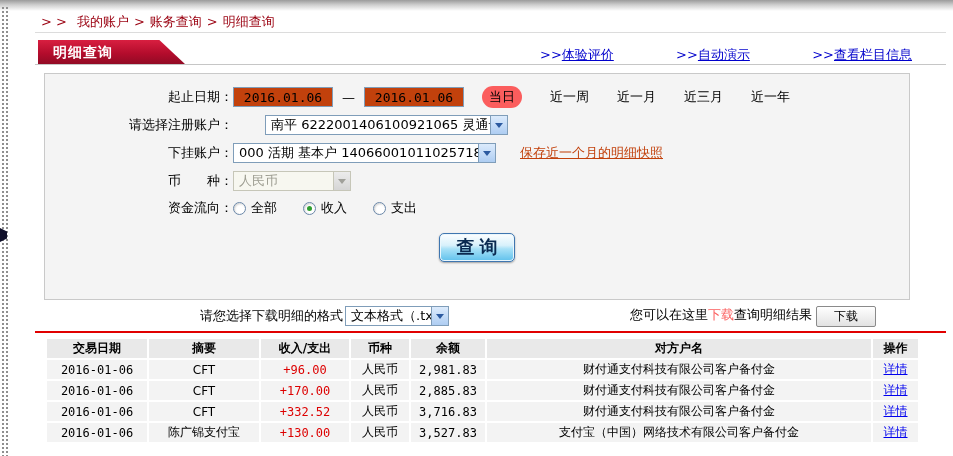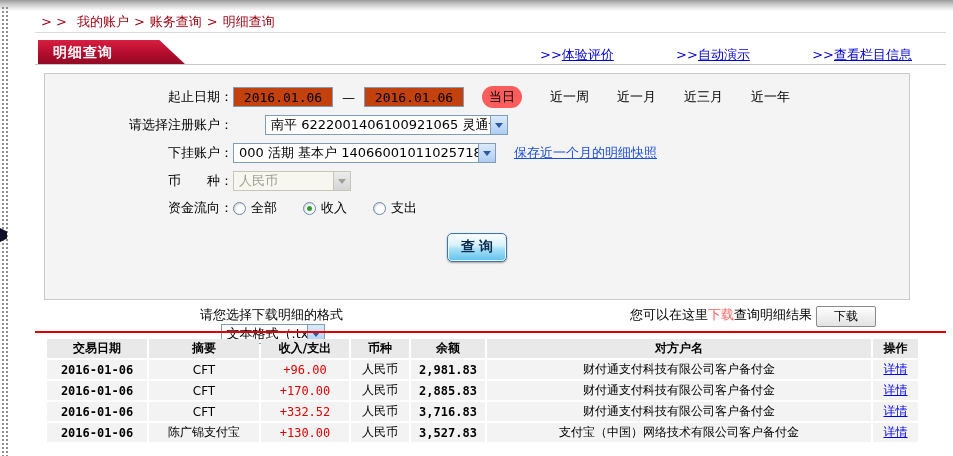--- a/index.html
+++ b/index.html
@@ -54,49 +54,49 @@
     background:linear-gradient(180deg,#dcebfc 0%,#aecdf2 100%);
     display:flex; align-items:center; justify-content:center; }
   .sel-arrow::after { content:""; border:4px solid transparent; border-top:5px solid #2c5aa0;
     margin-top:5px; }
   .w-acct { width:243px; } .w-sub { width:263px; } .w-cur { width:118px; } .w-fmt { width:104px; }
   .sel.disabled { background:#f7f7f0; border-color:#c6c6b8; color:#9c9c90; }
   .sel.disabled .sel-arrow { background:linear-gradient(180deg,#ececec,#d5d5d5);
     border-left-color:#c6c6b8; }
   .sel.disabled .sel-arrow::after { border-top-color:#a0a09a; }
 
-  .snap-link { margin-left:18px; color:#1d4ed8; }
+  .snap-link { margin-left:24px; color:#c2410c; }
 
   .radio-opt { display:flex; align-items:center; margin-right:26px; cursor:default; }
   .radio { width:13px; height:13px; border-radius:50%; background:#fff;
     border:1px solid #6a87a8; box-shadow:inset 1px 1px 2px rgba(0,0,0,.18);
     margin-right:5px; display:flex; align-items:center; justify-content:center; }
   .radio.on::after { content:""; width:5px; height:5px; border-radius:50%; background:#2f9e2f; }
 
-  .query-btn { width:60px; height:29px; border-radius:5px; border:1px solid #3f76b0;
+  .query-btn { width:76px; height:29px; border-radius:5px; border:1px solid #3f76b0;
     background:linear-gradient(180deg,#fdfeff 0%,#d8f1fb 42%,#a8e1f7 55%,#5fc1ec 100%);
     box-shadow:0 1px 2px rgba(0,0,0,.35), inset 0 0 0 1px #eaf7fd;
-    font-weight:bold; font-size:14px; color:#0a2a50; cursor:pointer; }
-
-  .dl-left { position:absolute; left:200px; top:306px; display:flex; align-items:center;flex-direction:column; }
+    font-weight:bold; font-size:18px; color:#0a2a50; cursor:pointer; }
+
+  .dl-left { position:absolute; left:200px; top:306px; display:flex; align-items:center; }
   .dl-left .sel { margin-left:2px; }
   .dl-right { position:absolute; left:630px; top:306px; display:flex; }
   .hint-red { color:#fb5d5d; text-decoration:none; }
   .dl-btn { margin-left:4px; width:60px; height:21px; border:1px solid #8a8a8a; border-radius:2px;
     background:linear-gradient(180deg,#ffffff,#e2e2e2); font-size:12px; cursor:pointer; }
 
   .red-line { position:absolute; left:35px; top:331px; width:911px; height:2px; background:#e10000; }
 
   table.results { position:absolute; left:45px; top:337px; width:865px;
     border-collapse:separate; border-spacing:2px; table-layout:fixed; font-size:12px; }
   table.results th { background:#e9e9e9; font-weight:bold; height:16px; padding:1px 8px;
     text-align:center; white-space:nowrap; overflow:hidden; }
   table.results td { background:#f3f3f3; height:15px; padding:1px 2px; text-align:center;
     white-space:nowrap; overflow:hidden; }
-  .mono { font-family:"DejaVu Sans Mono","Liberation Mono",monospace;font-weight:bold; }
+  .mono { font-family:"DejaVu Sans Mono","Liberation Mono",monospace; }
   td.amount { color:#dd0000; font-family:"DejaVu Sans Mono","Liberation Mono",monospace; }
   a.detail { color:#0000ee; text-decoration:underline; }
 </style>
 </head>
 <body>
 
 <div class="stage">
   <div class="top-strip"></div>
   <div class="left-dots"></div>
   <div class="edge-marker"></div>

